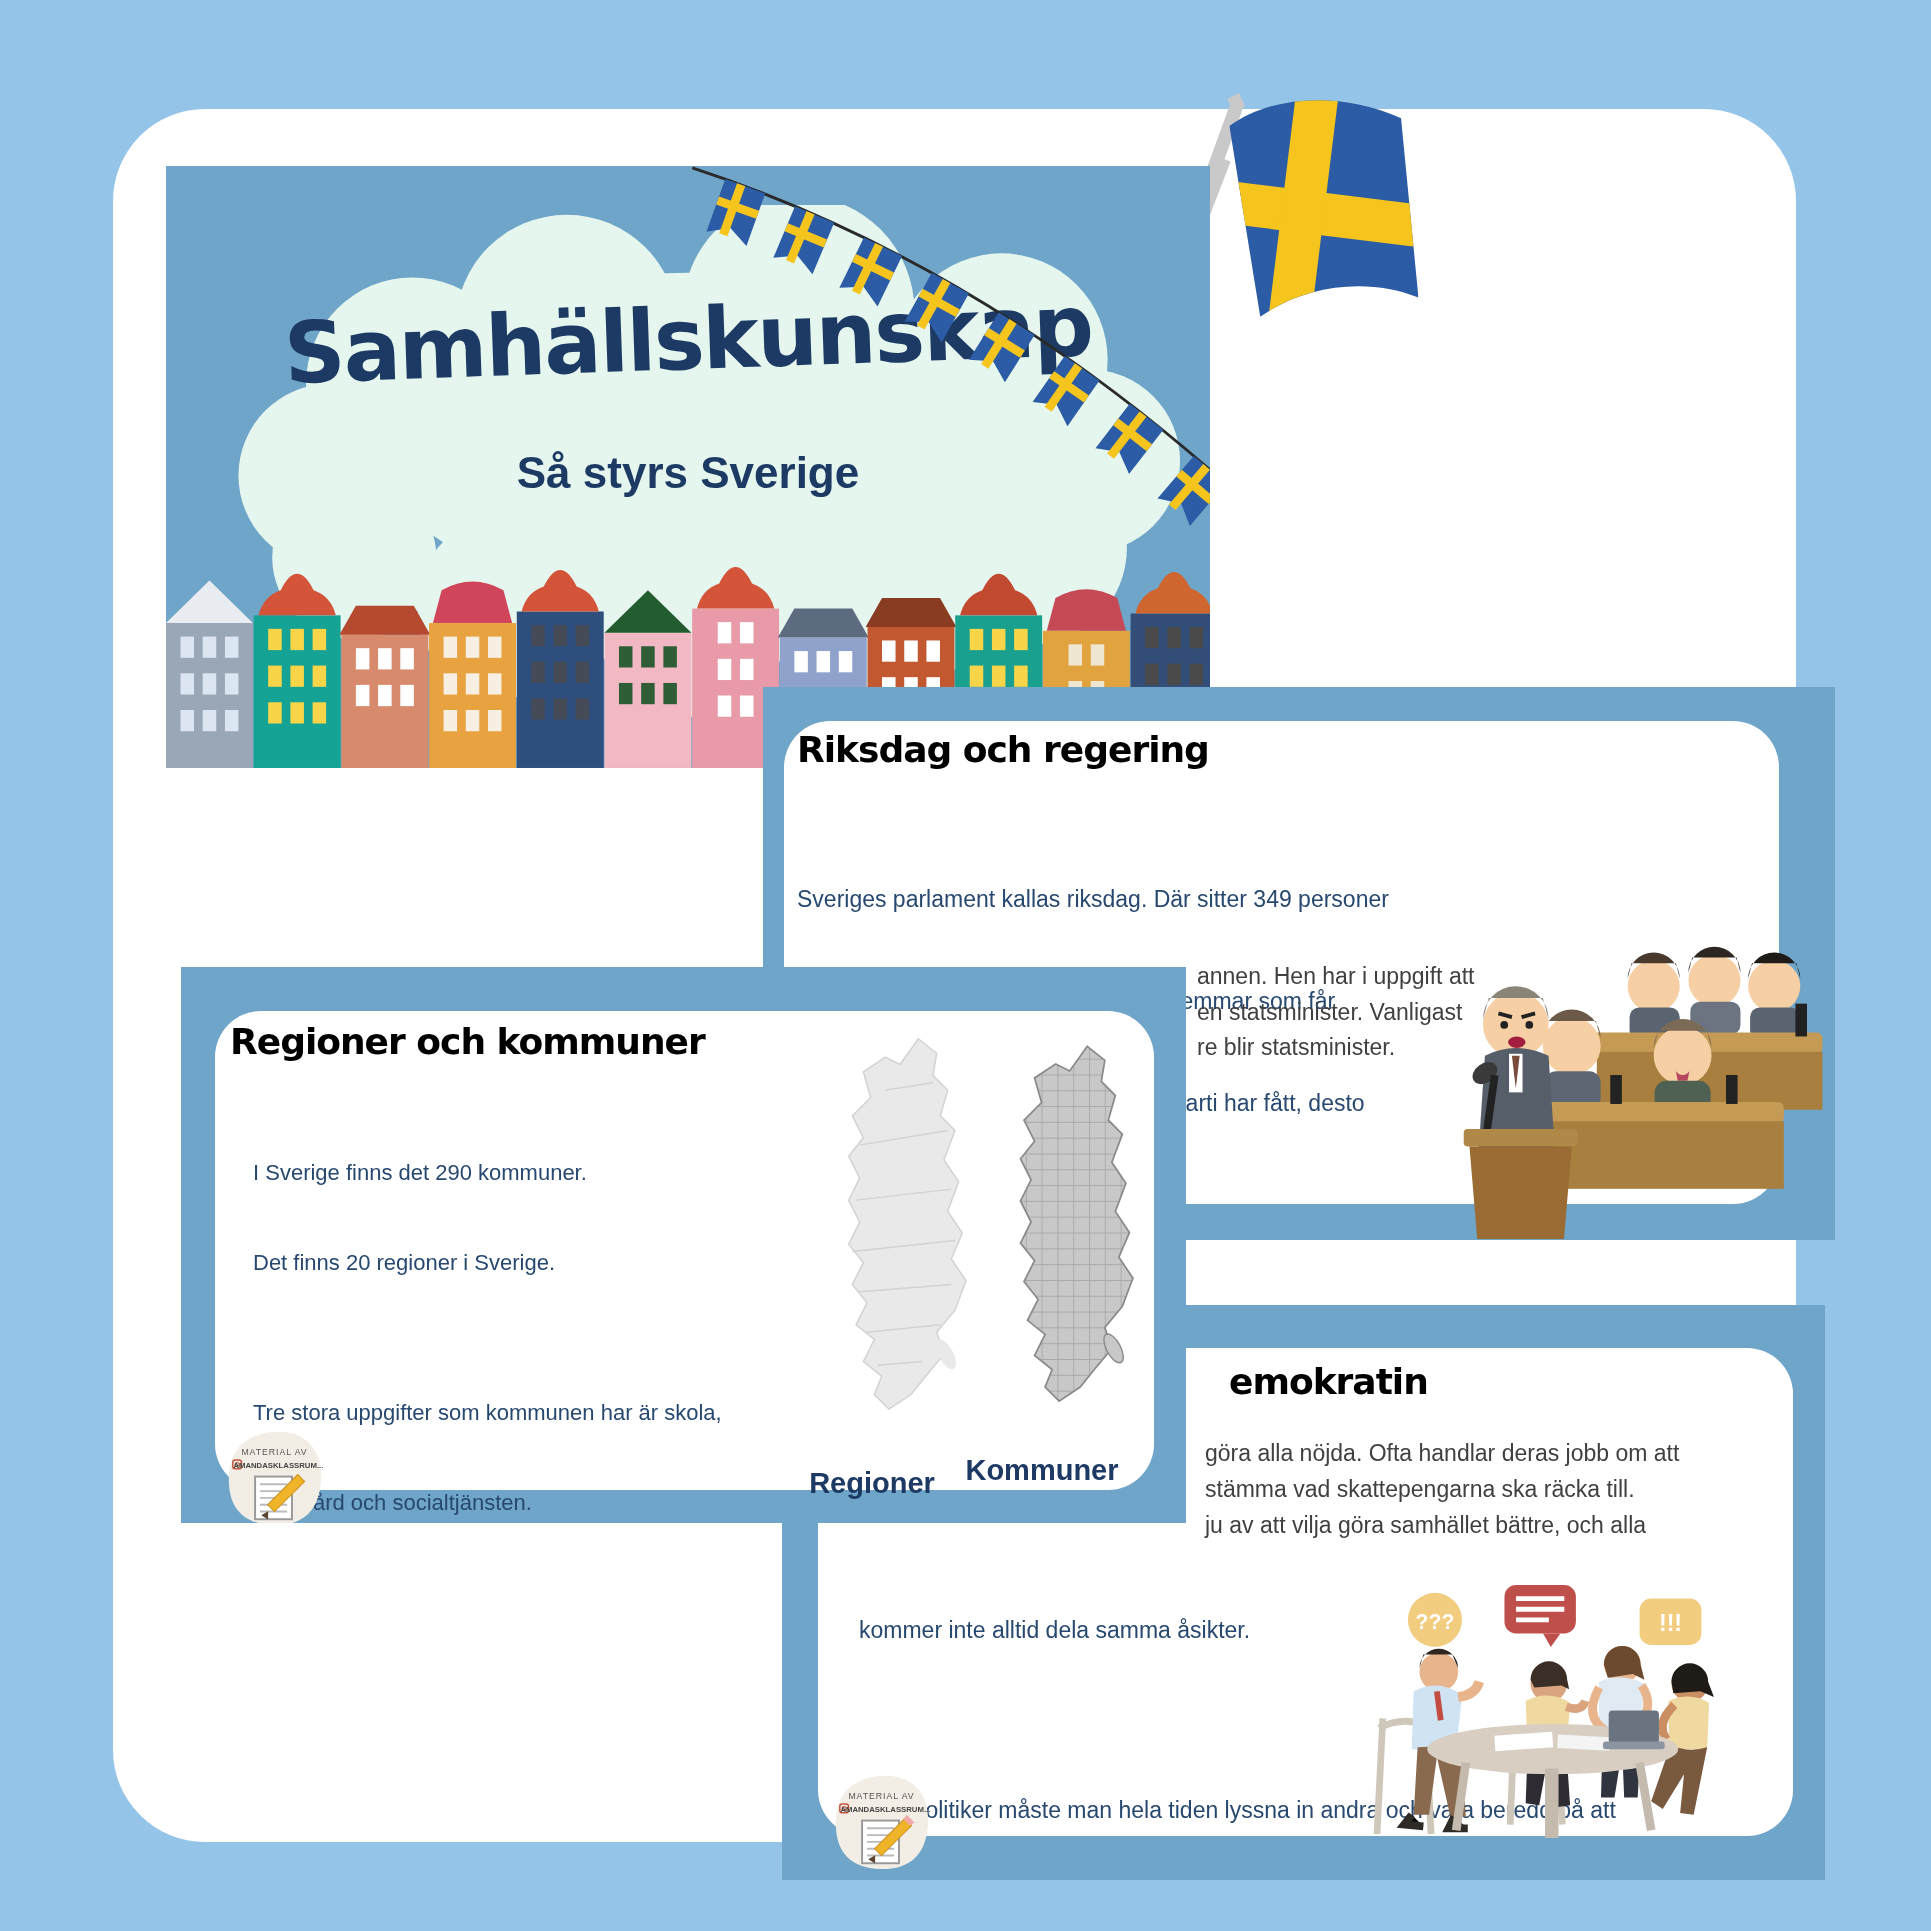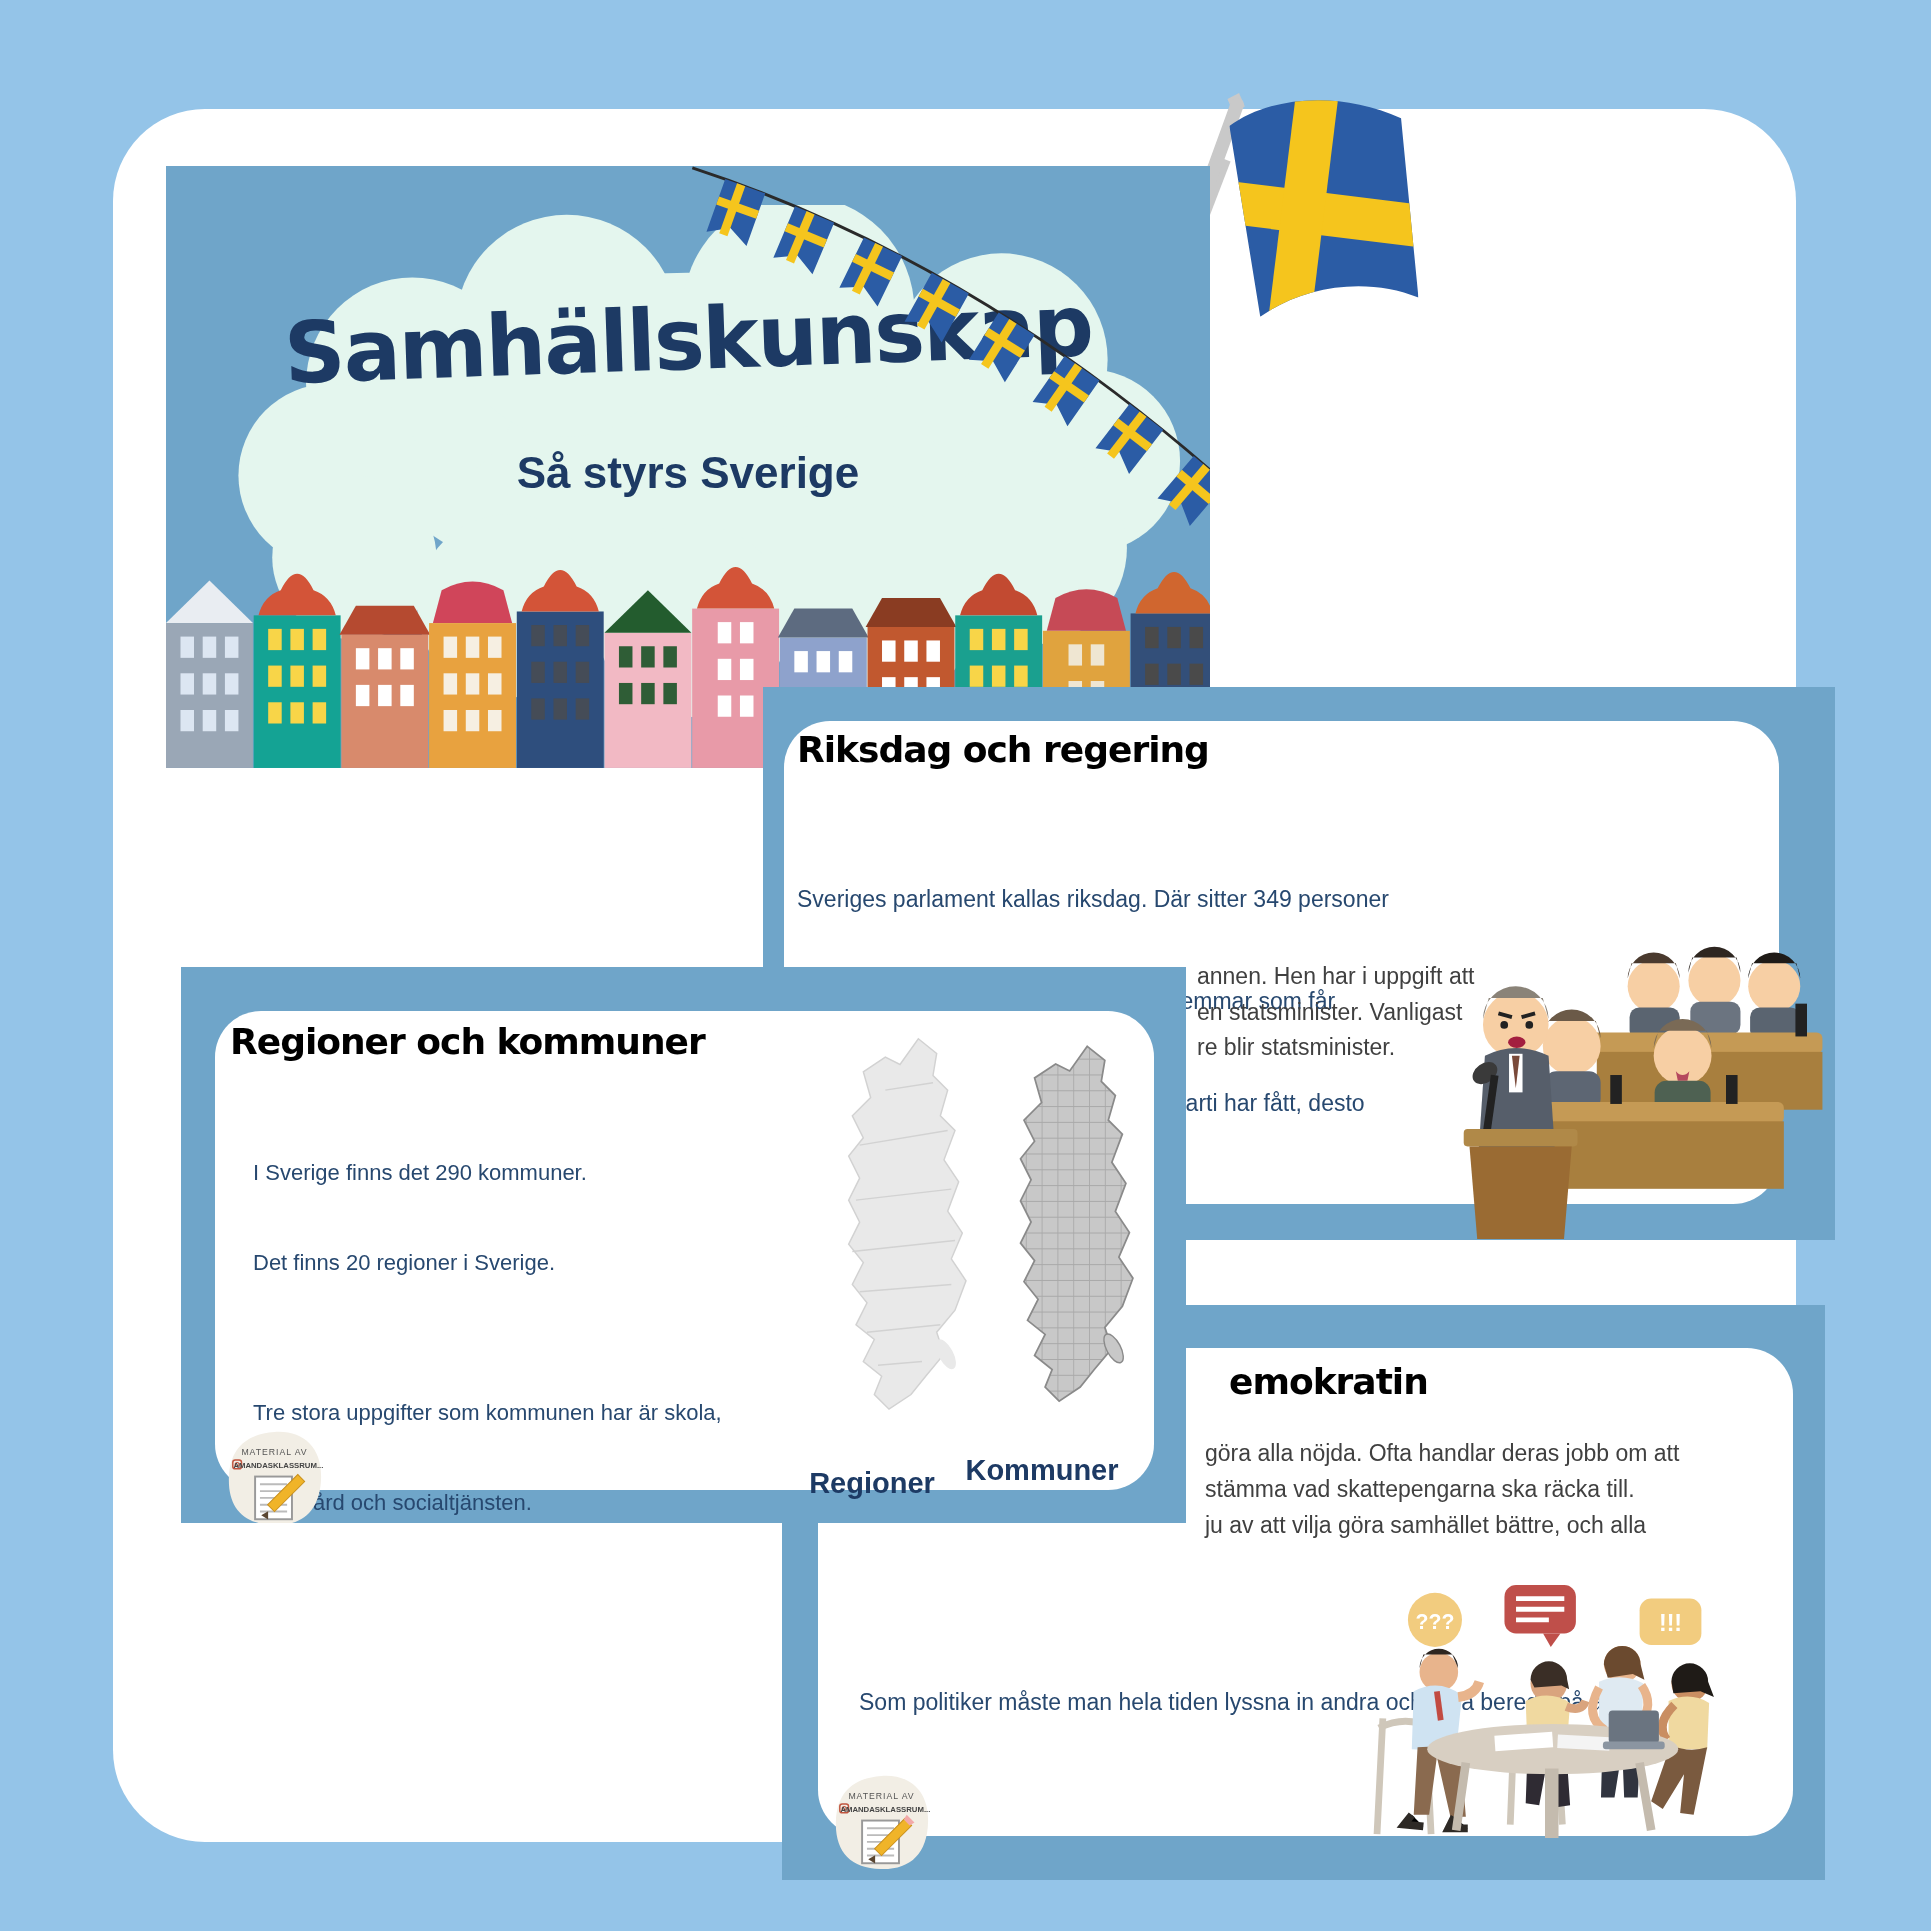--- a/index.html
+++ b/index.html
@@ -302,20 +302,21 @@
   <div class="slide" style="left:782px;top:1305px;width:1043px;height:575px;z-index:3;">
     <div class="card" style="left:36px;top:43px;width:975px;height:488px;"></div>
 
     <div class="h1" style="left:447px;top:56px;">emokratin</div>
 
     <div class="frag" style="left:423px;top:135px;font-size:23px;">göra alla nöjda. Ofta handlar deras jobb om att</div>
     <div class="frag" style="left:423px;top:171px;font-size:23px;">stämma vad skattepengarna ska räcka till.</div>
     <div class="frag" style="left:423px;top:207px;font-size:23px;">ju av att vilja göra samhället bättre, och alla</div>
 
     <div class="bodytext" style="left:77px;top:235px;font-size:23px;line-height:36px;">
+      <div class="line">kommer inte alltid dela samma åsikter.</div>
       <div class="line"></div>
       <div class="line">Som politiker måste man hela tiden lyssna in andra och vara beredd på att</div>
       
       
     </div>
 
     <svg style="position:absolute;left:568px;top:278px;" width="390" height="261" viewBox="0 0 404 270">
 
       <g>
         <circle cx="88" cy="38" r="28" fill="#f2cc7f"></circle>

